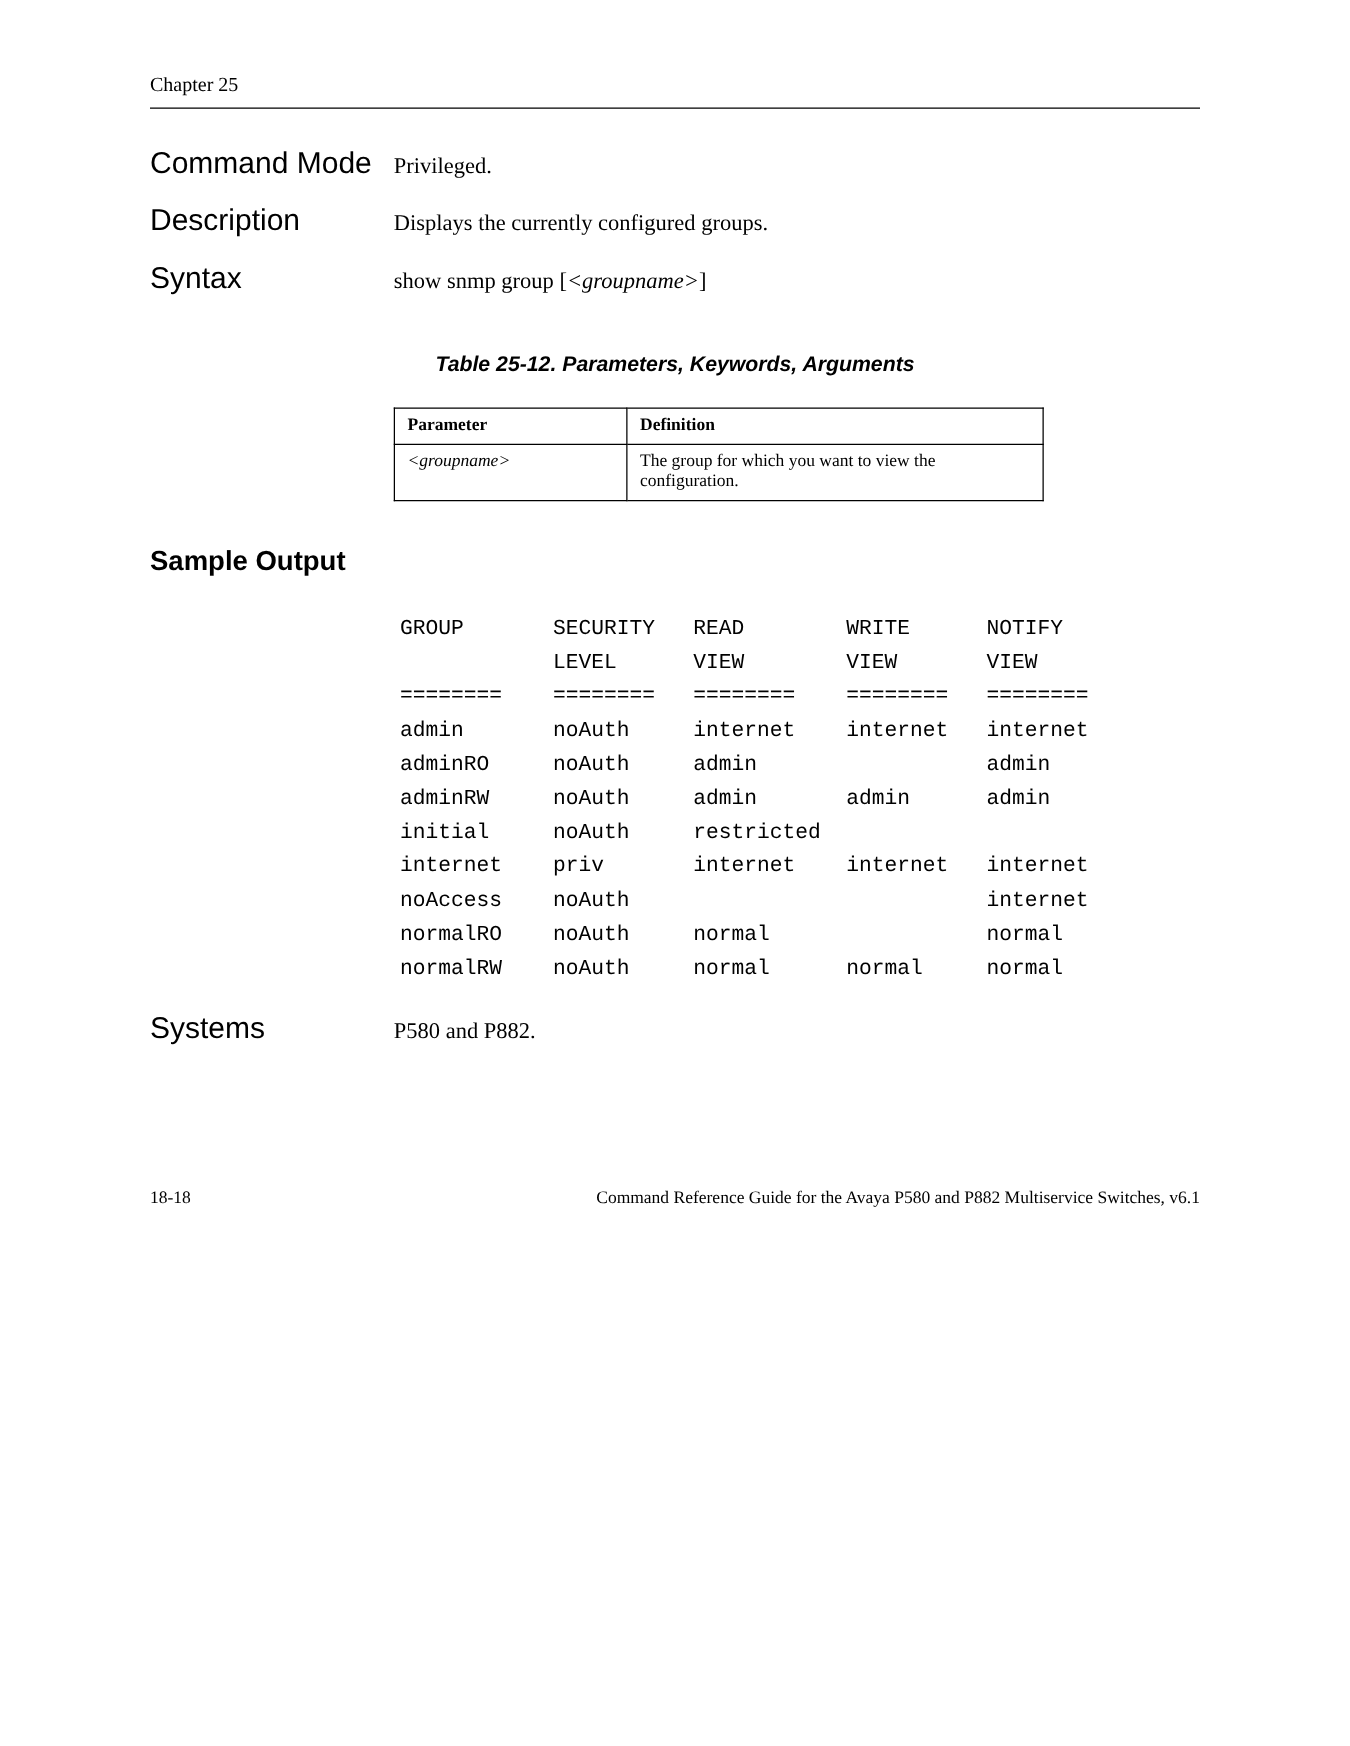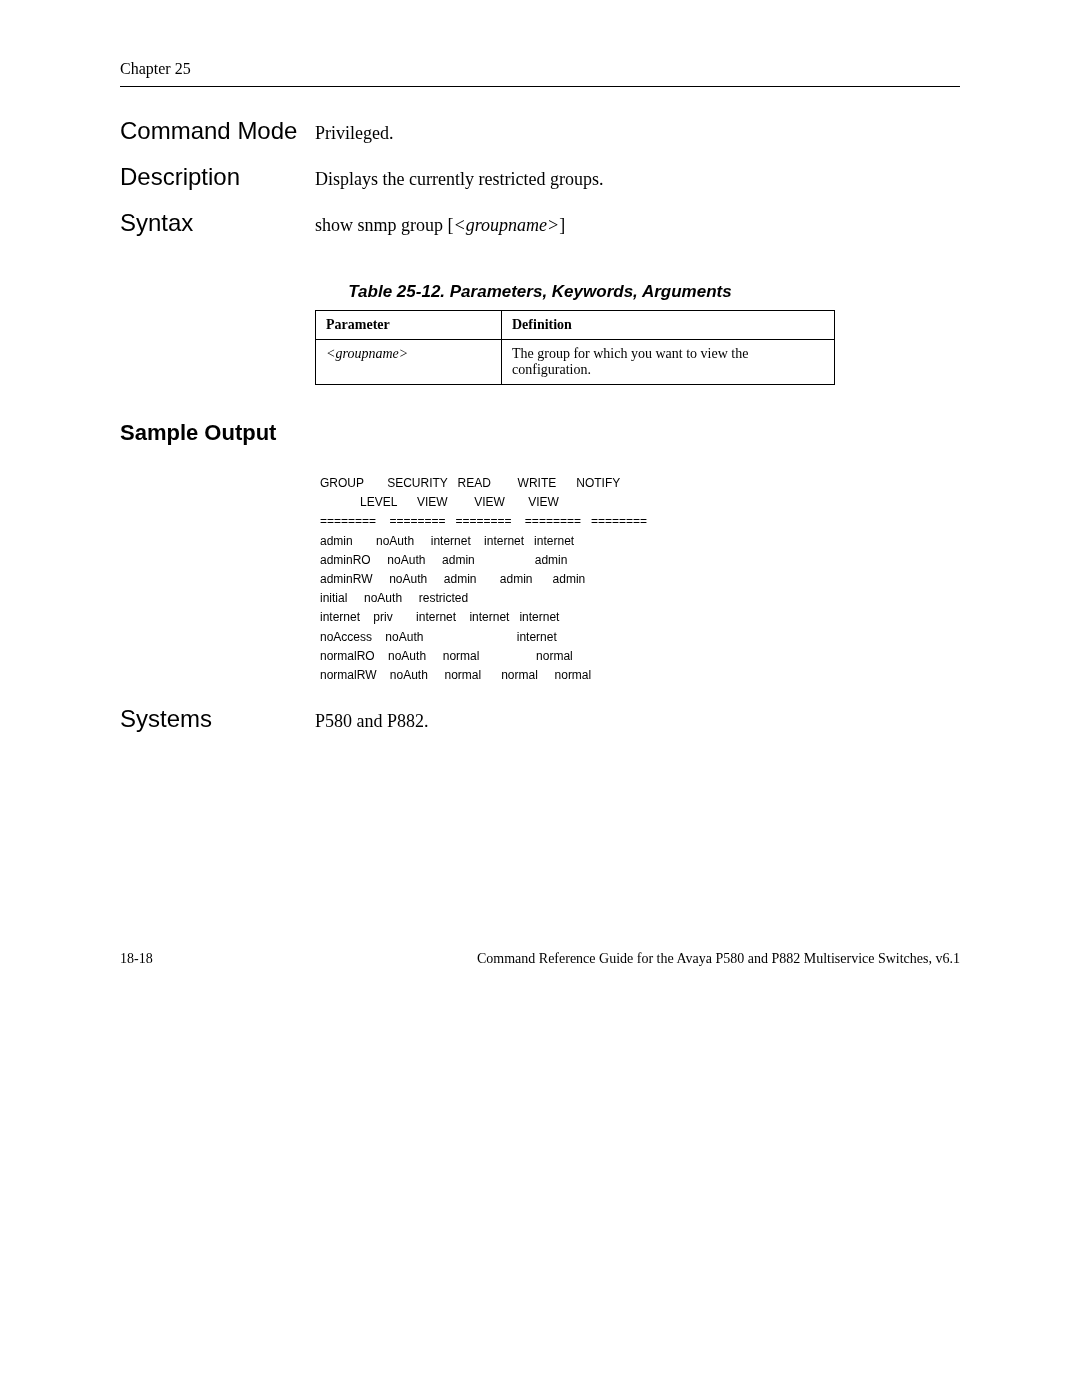--- a/index.html
+++ b/index.html
@@ -46,21 +46,21 @@
   .field-value {
     font-size: 18px;
   }
   .italic { font-style: italic; }
   .caption {
     font-family: Arial, Helvetica, sans-serif;
     font-weight: bold;
     font-style: italic;
     font-size: 17px;
     text-align: center;
-    margin: 45px 0 8px 0;
+    margin: 45px 0 24px 0;
   }
   .param-table-wrap { margin-left: 195px; }
   table.param-table {
     border-collapse: collapse;
     width: 520px;
     font-size: 14px;
   }
   table.param-table th, table.param-table td {
     border: 1.5px solid #000;
     padding: 6px 10px;
@@ -71,22 +71,22 @@
     font-family: "Times New Roman", Times, serif;
     font-weight: bold;
   }
   .sample-heading {
     font-family: Arial, Helvetica, sans-serif;
     font-weight: bold;
     font-size: 22px;
     margin-top: 35px;
   }
   pre.sample {
-    font-family: Liberation Sans, sans-serif;
-    font-size: 12px;
+    font-family: Liberation Mono, monospace;
+    font-size: 17px;
     line-height: 1.6;
     white-space: pre;
     margin: 28px 0 20px 200px;
   }
   .footer {
     position: absolute;
     bottom: 50px;
     left: 120px;
     right: 120px;
     display: flex;
@@ -103,21 +103,21 @@
   <hr class="hr-top">
 
 
   <div class="field-row">
     <div class="field-label">Command Mode</div>
     <div class="field-value">Privileged.</div>
   </div>
 
   <div class="field-row">
     <div class="field-label">Description</div>
-    <div class="field-value">Displays the currently restricted groups.</div>
+    <div class="field-value">Displays the currently configured groups.</div>
   </div>
 
   <div class="field-row">
     <div class="field-label">Syntax</div>
     <div class="field-value">
       <span>show snmp group [</span><span class="italic">&lt;groupname&gt;</span><span>]</span>
     </div>
   </div>
 
   <div class="caption">Table 25-12.  Parameters, Keywords, Arguments</div>

